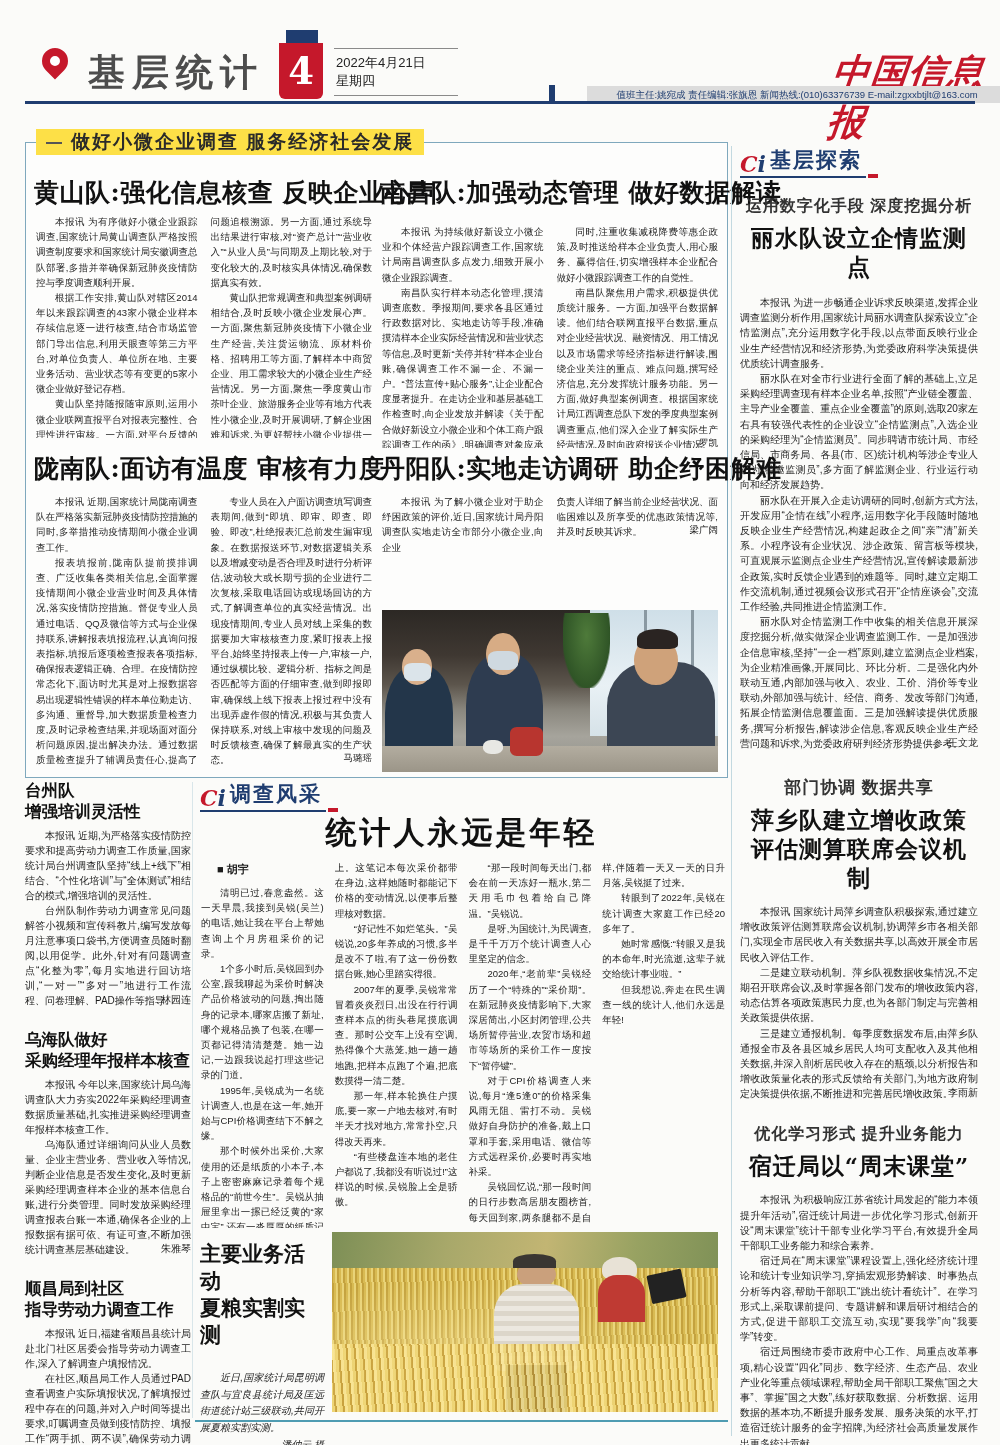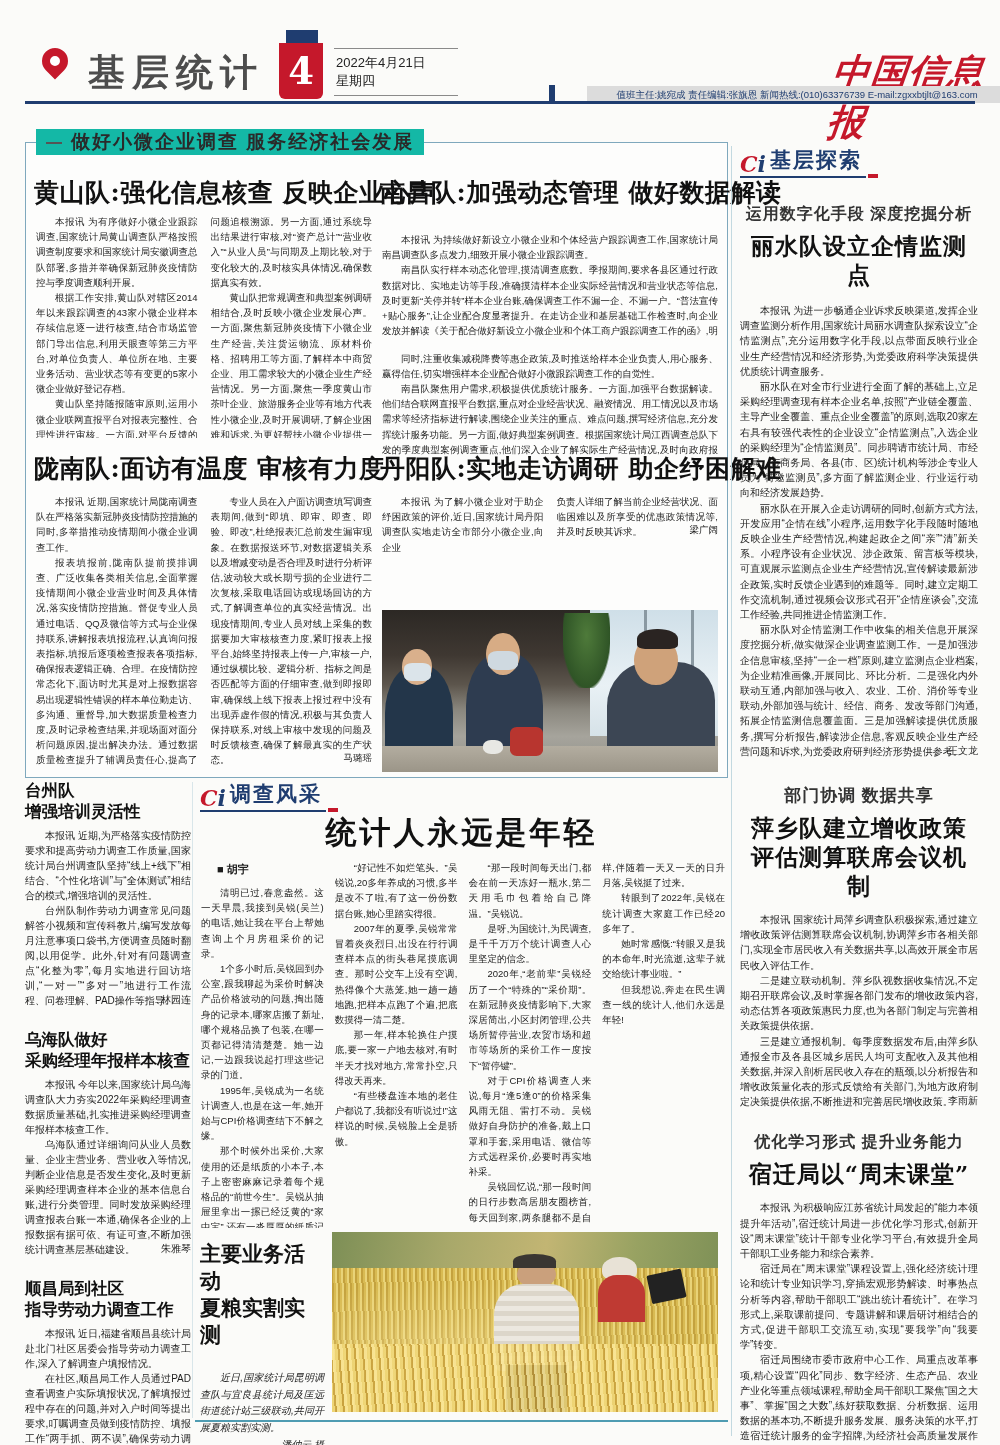--- a/index.html
+++ b/index.html
@@ -14,21 +14,21 @@
   .pagebox{background:#c5182b;border-radius:0 0 6px 6px;color:#fff;text-align:center;
            font-family:"DejaVu Serif",serif;font-size:37px;font-weight:bold;line-height:56px;}
   .dateblock{border-top:1px solid #8a8a8a;border-bottom:1px solid #8a8a8a;padding:5px 2px;width:120px;}
   .dateblock div{font-size:13px;line-height:18px;color:#222;}
   .logo{font-family:"DejaVu Serif",serif;font-style:italic;font-weight:bold;font-size:37px;
         color:#c5182b;transform:skewX(-6deg);letter-spacing:1px;}
   .staffstrip{background:#dcdcdc;color:#1f3d70;font-size:9.5px;line-height:17px;text-align:center;white-space:nowrap;}
   
   .teal{background:#4f9cb2;}
   .leadbox{border:1px solid #7fa8bd;background:#fdfdfc;}
-  .kicker-main{background:#14b8a6;padding:0 10px;font-size:19px;font-weight:bold;color:#2a2a2a;letter-spacing:2px;}
+  .kicker-main{background:#fde047;padding:0 10px;font-size:19px;font-weight:bold;color:#2a2a2a;letter-spacing:2px;}
   .kicker-main::before{content:"";display:inline-block;width:16px;height:2px;background:#555;vertical-align:middle;margin-right:9px;}
   
   .h-big{font-family:"DejaVu Serif",serif;font-weight:bold;font-size:25px;text-align:center;
          letter-spacing:0.5px;color:#111;white-space:nowrap;}
   .kicker-sm{text-align:center;font-weight:bold;color:#333;letter-spacing:1px;}
   
   .paras p{margin:0;text-align:justify;text-indent:2em;}
   .lead-body{display:flex;gap:13px;overflow:hidden;}
   .lead-body .col{flex:1;overflow:hidden;}
   .lead-body p{font-size:9.5px;line-height:15.2px;}
@@ -96,21 +96,21 @@
   <div class="col paras">
     <div class="paras">
         <p style="text-indent: 0px;">问题追根溯源。另一方面,通过系统导出结果进行审核,对“资产总计”“营业收入”“从业人员”与同期及上期比较,对于变化较大的,及时核实具体情况,确保数据真实有效。</p>
         <p>黄山队把常规调查和典型案例调研相结合,及时反映小微企业发展心声。一方面,聚焦新冠肺炎疫情下小微企业生产经营,关注货运物流、原材料价格、招聘用工等方面,了解样本中商贸企业、用工需求较大的小微企业生产经营情况。另一方面,聚焦一季度黄山市茶叶企业、旅游服务企业等有地方代表性小微企业,及时开展调研,了解企业困难和诉求,为更好帮扶小微企业提供一手信息。</p>
       </div>
 
   </div>
 </div>
 
 <div class="abs h-big" style="left:380px;top:176px;width:340px;">南昌队:加强动态管理 做好数据解读</div>
-<div class="abs lead-body" style="left:382px;top:232px;width:336px;height:224px;flex-direction:column;">
+<div class="abs lead-body" style="left:382px;top:224px;width:336px;height:224px;">
   <div class="col paras">
       <p>本报讯 为持续做好新设立小微企业和个体经营户跟踪调查工作,国家统计局南昌调查队多点发力,细致开展小微企业跟踪调查。</p>
       <p>南昌队实行样本动态化管理,摸清调查底数。季报期间,要求各县区通过行政数据对比、实地走访等手段,准确摸清样本企业实际经营情况和营业状态等信息,及时更新“关停并转”样本企业台账,确保调查工作不漏一企、不漏一户。“普法宣传+贴心服务”,让企业配合度显著提升。在走访企业和基层基础工作检查时,向企业发放并解读《关于配合做好新设立小微企业和个体工商户跟踪调查工作的函》,明确调查对象应承担的法律责任和义务。</p>
     </div>
   <div class="col paras">
     <div class="paras">
         <p>同时,注重收集减税降费等惠企政策,及时推送给样本企业负责人,用心服务、赢得信任,切实增强样本企业配合做好小微跟踪调查工作的自觉性。</p>
         <p>南昌队聚焦用户需求,积极提供优质统计服务。一方面,加强平台数据解读。他们结合联网直报平台数据,重点对企业经营状况、融资情况、用工情况以及市场需求等经济指标进行解读,围绕企业关注的重点、难点问题,撰写经济信息,充分发挥统计服务功能。另一方面,做好典型案例调查。根据国家统计局江西调查总队下发的季度典型案例调查重点,他们深入企业了解实际生产经营情况,及时向政府报送企业情况。</p>
       </div>
     <div class="byline">罗凯</div>
@@ -211,20 +211,21 @@
   <div class="fcol">
     <div class="f-author">■ 胡宇</div>
     <div class="paras">
         <p>清明已过,春意盎然。这一天早晨,我接到吴锐(吴兰)的电话,她让我在平台上帮她查询上个月房租采价的记录。</p>
         <p>1个多小时后,吴锐回到办公室,跟我聊起为采价时解决产品价格波动的问题,掏出随身的记录本,哪家店搬了新址,哪个规格品换了包装,在哪一页都记得清清楚楚。她一边记,一边跟我说起打理这些记录的门道。</p>
         <p>1995年,吴锐成为一名统计调查人,也是在这一年,她开始与CPI价格调查结下不解之缘。</p>
         <p>那个时候外出采价,大家使用的还是纸质的小本子,本子上密密麻麻记录着每个规格品的“前世今生”。吴锐从抽屉里拿出一摞已经泛黄的“家中宝”,还有一沓厚厚的纸质记录本</p>
       </div>
   </div>
   <div class="fcol paras">
+      <p style="text-indent: 0px;">上。这笔记本每次采价都带在身边,这样她随时都能记下价格的变动情况,以便事后整理核对数据。</p>
       <p>“好记性不如烂笔头。”吴锐说,20多年养成的习惯,多半是改不了啦,有了这一份份数据台账,她心里踏实得很。</p>
       <p>2007年的夏季,吴锐常常冒着炎炎烈日,出没在行行调查样本点的街头巷尾摸底调查。那时公交车上没有空调,热得像个大蒸笼,她一趟一趟地跑,把样本点跑了个遍,把底数摸得一清二楚。</p>
       <p>那一年,样本轮换住户摸底,要一家一户地去核对,有时半天才找对地方,常常扑空,只得改天再来。</p>
       <p>“有些楼盘连本地的老住户都说了,我都没有听说过!”这样说的时候,吴锐脸上全是骄傲。</p>
     </div>
   <div class="fcol paras">
       <p>“那一段时间每天出门,都会在前一天冻好一瓶水,第二天用毛巾包着给自己降温。”吴锐说。</p>
       <p>是呀,为国统计,为民调查,是千千万万个统计调查人心里坚定的信念。</p>
       <p>2020年,“老前辈”吴锐经历了一个“特殊的”“采价期”。在新冠肺炎疫情影响下,大家深居简出,小区封闭管理,公共场所暂停营业,农贸市场和超市等场所的采价工作一度按下“暂停键”。</p>
       <p>对于CPI价格调查人来说,每月“逢5逢0”的价格采集风雨无阻、雷打不动。吴锐做好自身防护的准备,戴上口罩和手套,采用电话、微信等方式远程采价,必要时再实地补采。</p>
@@ -266,21 +267,21 @@
 <div class="abs vline" style="left:731px;top:146px;height:1290px;"></div>
 <div class="abs vline" style="left:192px;top:782px;height:636px;opacity:.6;"></div>
 
 
 <div class="abs rc" style="left:740px;top:146px;width:238px;">
   <div class="badge">
     <span class="ci">C<b>i</b></span>
     <span class="lbl">基层探索</span>
   </div>
 
-  <div style="margin-top:26px;">
+  <div style="margin-top:18px;">
     <div class="kicker-sm" style="font-size:16px;">运用数字化手段  深度挖掘分析</div>
     <div class="rc-title" style="margin:6px 0 14px 0;">
         <p>丽水队设立企情监测点</p>
       </div>
     <div class="paras">
         <p>本报讯 为进一步畅通企业诉求反映渠道,发挥企业调查监测分析作用,国家统计局丽水调查队探索设立“企情监测点”,充分运用数字化手段,以点带面反映行业企业生产经营情况和经济形势,为党委政府科学决策提供优质统计调查服务。</p>
         <p>丽水队在对全市行业进行全面了解的基础上,立足采购经理调查现有样本企业名单,按照“产业链全覆盖、主导产业全覆盖、重点企业全覆盖”的原则,选取20家左右具有较强代表性的企业设立“企情监测点”,入选企业的采购经理为“企情监测员”。同步聘请市统计局、市经信局、市商务局、各县(市、区)统计机构等涉企专业人员为“特邀监测员”,多方面了解监测企业、行业运行动向和经济发展趋势。</p>
         <p>丽水队在开展入企走访调研的同时,创新方式方法,开发应用“企情在线”小程序,运用数字化手段随时随地反映企业生产经营情况,构建起政企之间“亲”“清”新关系。小程序设有企业状况、涉企政策、留言板等模块,可直观展示监测点企业生产经营情况,宣传解读最新涉企政策,实时反馈企业遇到的难题等。同时,建立定期工作交流机制,通过视频会议形式召开“企情座谈会”,交流工作经验,共同推进企情监测工作。</p>
         <p>丽水队对企情监测工作中收集的相关信息开展深度挖掘分析,做实做深企业调查监测工作。一是加强涉企信息审核,坚持“一企一档”原则,建立监测点企业档案,为企业精准画像,开展同比、环比分析。二是强化内外联动互通,内部加强与收入、农业、工价、消价等专业联动,外部加强与统计、经信、商务、发改等部门沟通,拓展企情监测信息覆盖面。三是加强解读提供优质服务,撰写分析报告,解读涉企信息,客观反映企业生产经营问题和诉求,为党委政府研判经济形势提供参考。</p>
       </div>

